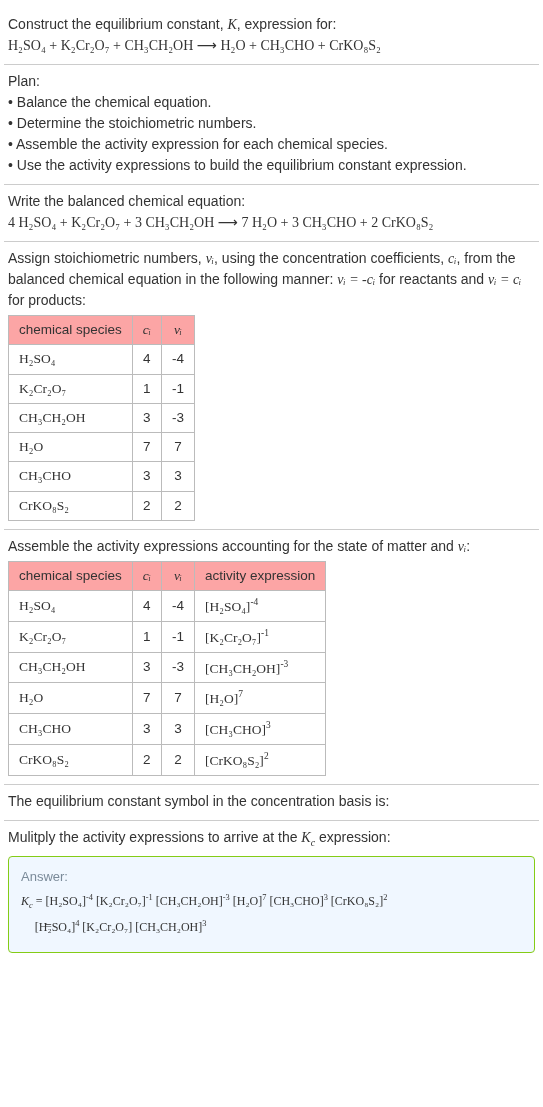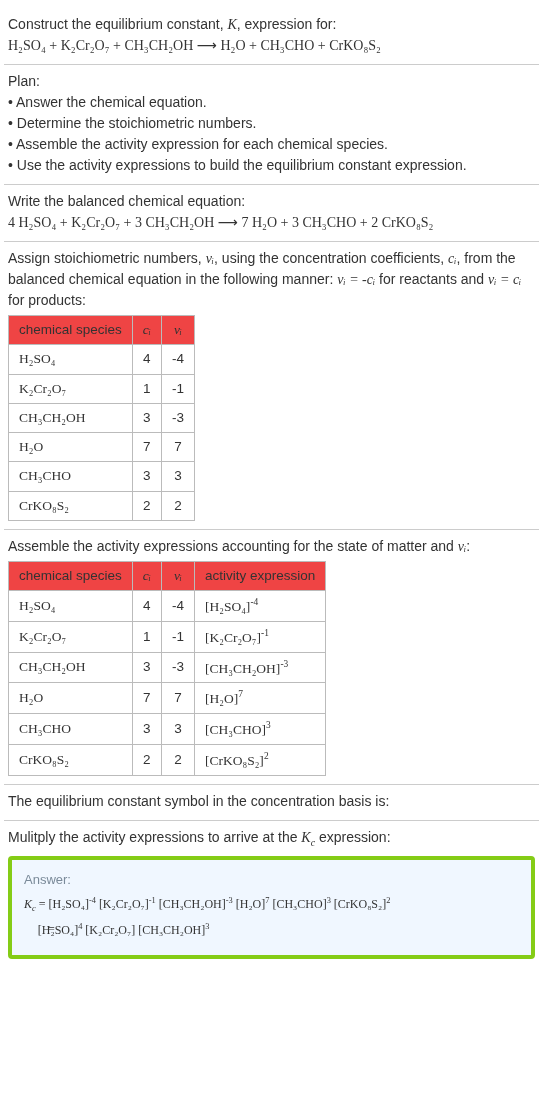--- a/index.html
+++ b/index.html
@@ -29,26 +29,26 @@
       margin-top: 4px;
     }
     table.stoich th, table.stoich td {
       border: 1px solid #bbb;
       padding: 4px 10px;
       text-align: left;
       font-size: 13.5px;
     }
     table.stoich th {
       font-weight: normal;
-      background: #ef4444;
+      background: #fca5a5;
     }
     table.stoich td.center, table.stoich th.center { text-align: center; }
     .answer-box {
       background: #f0f7ff;
-      border: 4px solid #84cc16;
+      border: 1px solid #84cc16;
       border-radius: 4px;
       padding: 10px 12px 14px 12px;
       margin-top: 6px;
     }
     .answer-label {
       color: #7a8a99;
       font-size: 13px;
       margin-bottom: 4px;
     }
     .frac {
@@ -78,21 +78,21 @@
   <div class="formula">
     <span>H₂SO₄ + K₂Cr₂O₇ + CH₃CH₂OH</span>
     <span class="arrow">⟶</span>
     <span>H₂O + CH₃CHO + CrKO₈S₂</span>
   </div>
 </div>
 <hr class="sep">
 
 <div class="section">
   <div>Plan:</div>
-  <div>• Answer the chemical equation.</div>
+  <div>• Balance the chemical equation.</div>
   <div>• Determine the stoichiometric numbers.</div>
   <div>• Assemble the activity expression for each chemical species.</div>
   <div>• Use the activity expressions to build the equilibrium constant expression.</div>
 </div>
 <hr class="sep">
 
 <div class="section">
   <div>Write the balanced chemical equation:</div>
   <div class="formula">
     <span>4 H₂SO₄ + K₂Cr₂O₇ + 3 CH₃CH₂OH</span>

